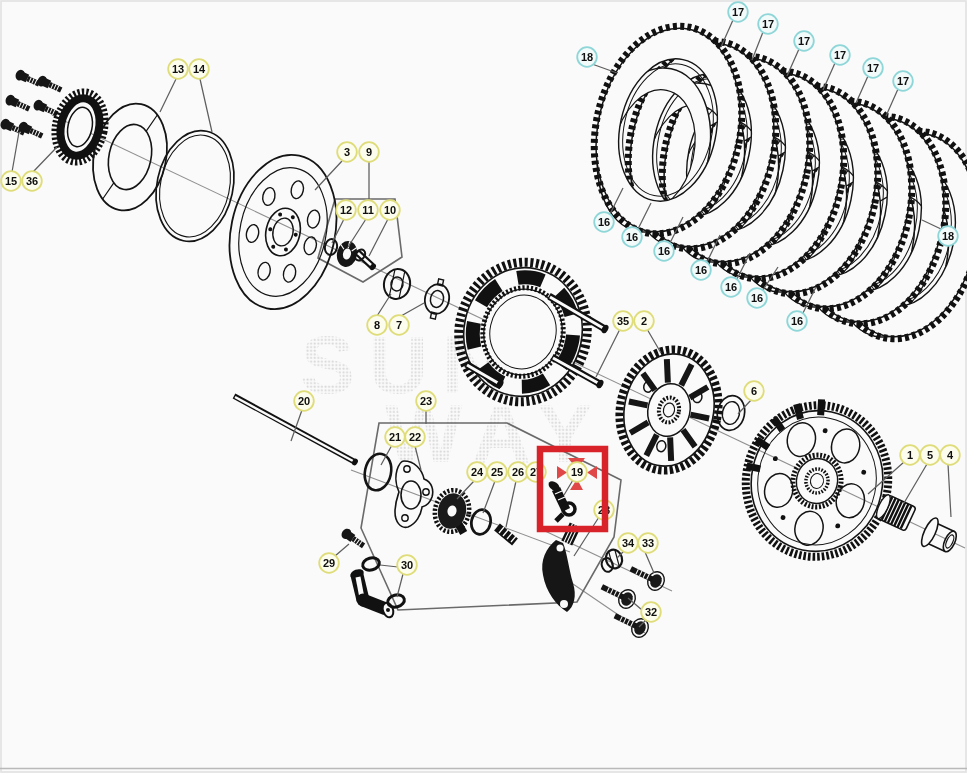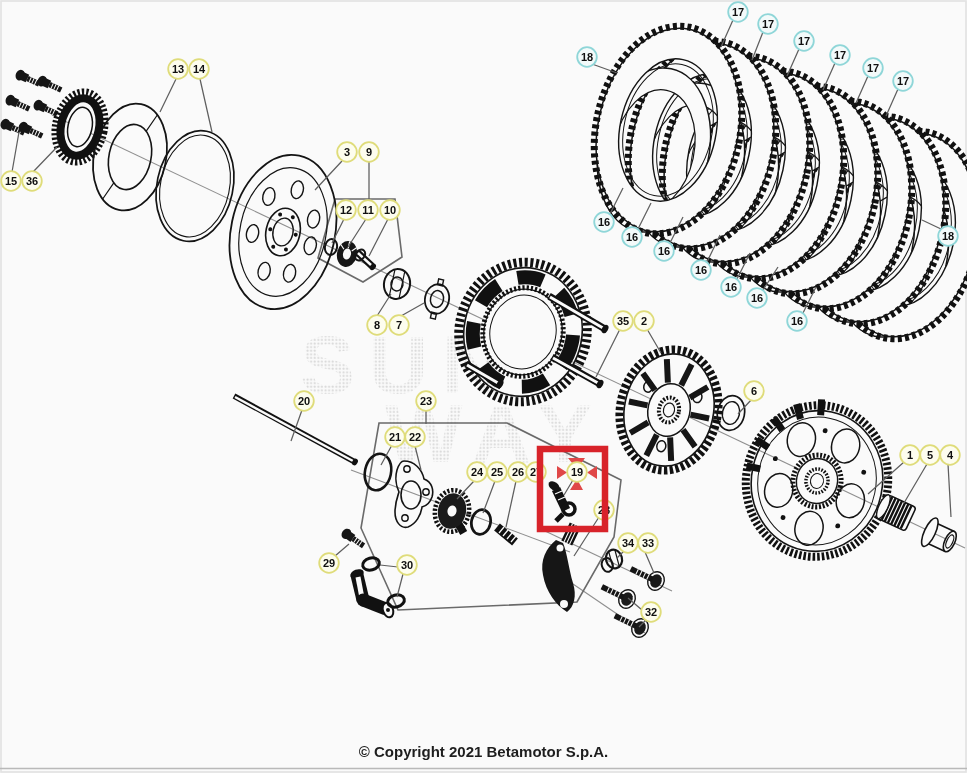--- a/index.html
+++ b/index.html
@@ -523,16 +523,13 @@
     M568 458 L585 458 L577 469 Z
     M557 466 L557 479 L567 472.5 Z
     M597 466 L597 479 L587 472.5 Z
     M570 490 L583 490 L577 479 Z"></path>
   <g class="co y" transform="translate(577,472)">
         <circle r="9.8"></circle>
         <text dy="3.8">19</text>
       </g>
 </svg>
 
-<div class="footer">
-  <span>© Copyright 2021 Betamotor S.p.A.</span>
 </div>
-</div>
 
 </body></html>

